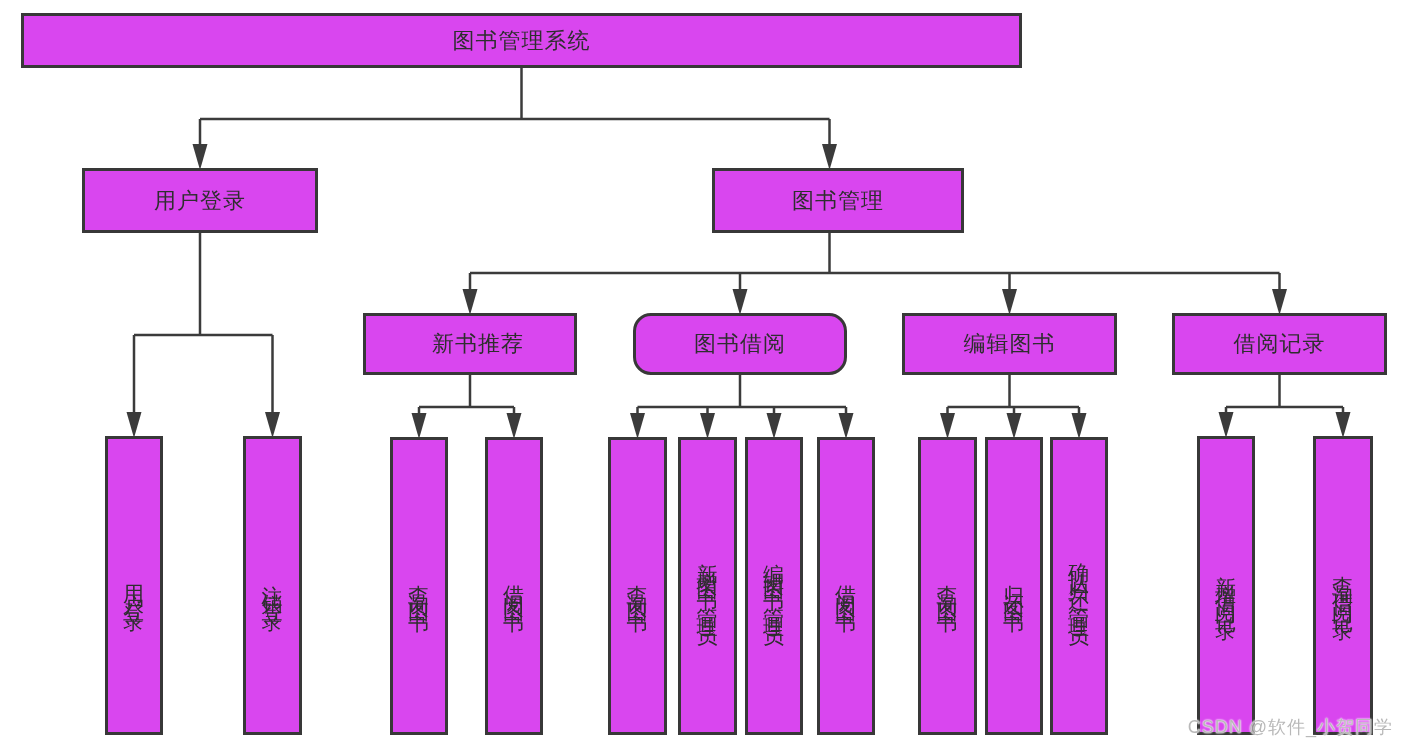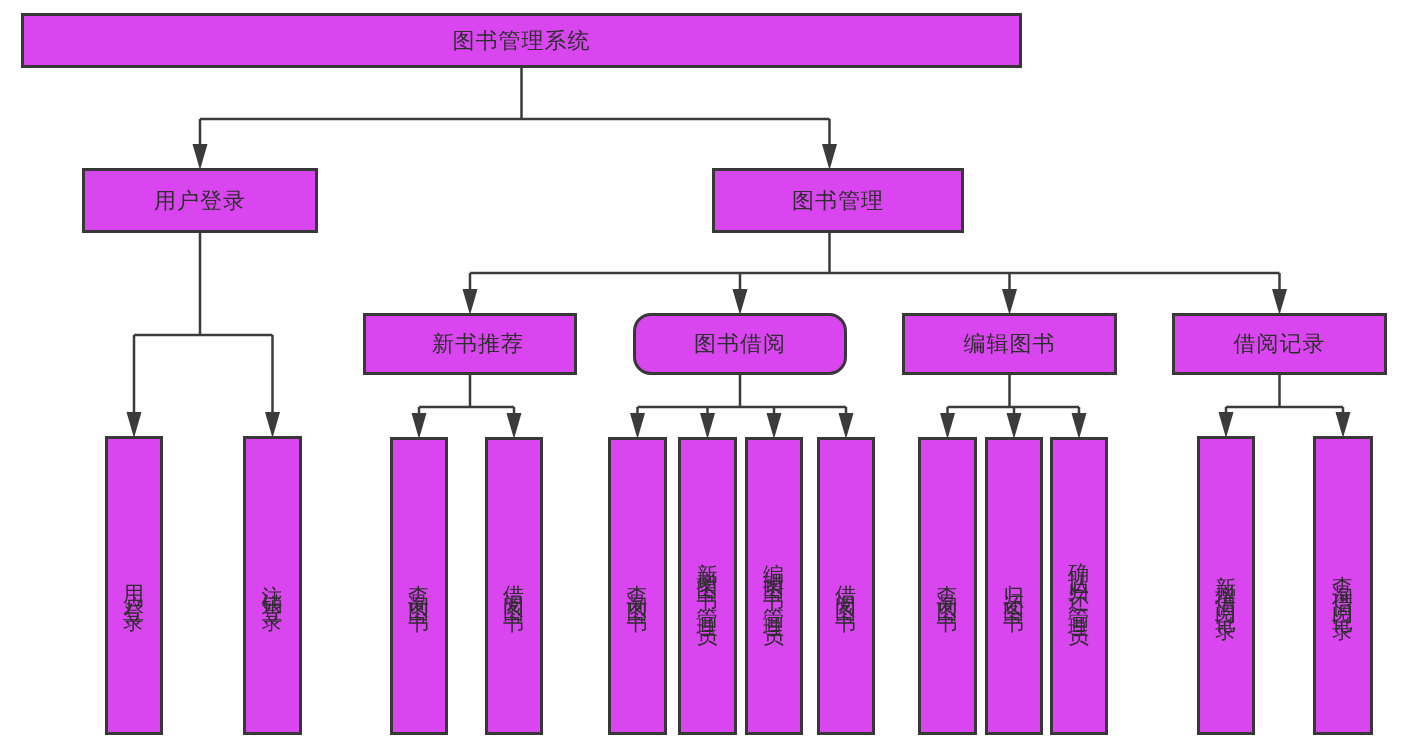--- a/index.html
+++ b/index.html
@@ -166,13 +166,14 @@
       <div class="node v" style="left: 1050px; top: 437px; width: 58px; height: 298px; border-color: rgb(56, 56, 56); color: rgb(46, 46, 46);">
         <span class="label">确认归还（管理员）</span>
       </div>
       <div class="node v" style="left: 1197px; top: 436px; width: 58px; height: 299px; border-color: rgb(56, 56, 56); color: rgb(46, 46, 46);">
         <span class="label">新增借阅记录</span>
       </div>
       <div class="node v" style="left: 1313px; top: 436px; width: 60px; height: 299px; border-color: rgb(56, 56, 56); color: rgb(46, 46, 46);">
         <span class="label">查询借阅记录</span>
       </div>
     </div>
+  <div class="watermark" id="watermark" style="color: rgb(185, 185, 185);">CSDN @软件_小贺同学</div>
 </div>
 
 </body></html>

